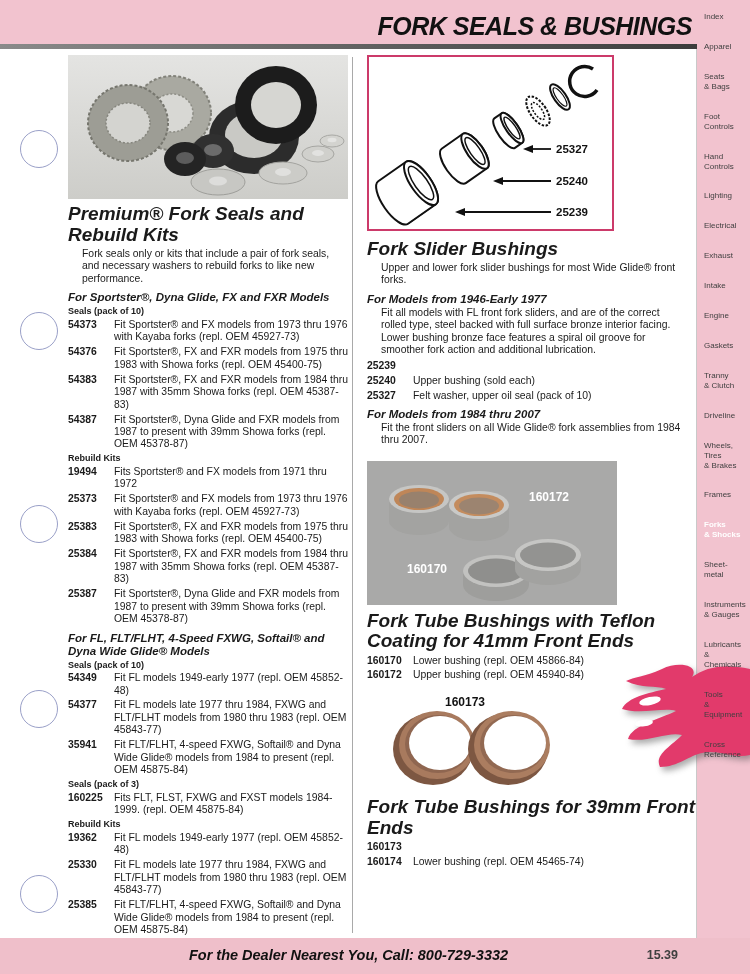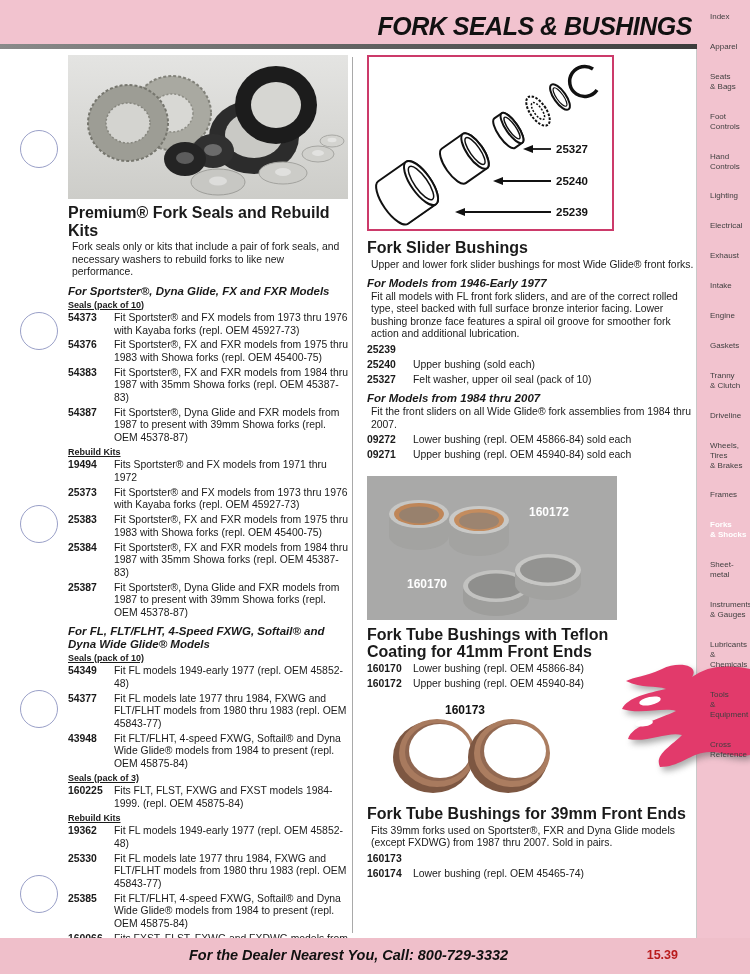--- a/index.html
+++ b/index.html
@@ -28,24 +28,24 @@
   .hole{
     position:absolute;left:20px;width:36px;height:36px;border-radius:50%;
     border:1.5px solid #9aa0c8;background:#fff;z-index:1;
   }
   
   .col-left{position:absolute;left:68px;top:55px;width:283px;z-index:1;}
   .col-right{position:absolute;left:367px;top:55px;width:331px;z-index:1;}
   .v-divider{position:absolute;left:352px;top:57px;width:1px;height:876px;background:#a9a9a9;}
 
   
-  .sec-title{font-size:16px;font-weight:bold;margin:5px 0 2px;line-height:1.1;}
-  .intro{font-size:10.4px;line-height:1.2;margin:0 4px 3px;}
+  .sec-title{font-size:19px;font-weight:bold;font-style:italic;margin:5px 0 2px;line-height:1.1;}
+  .intro{font-size:10.4px;line-height:1.2;margin:0 14px 3px;}
   .model-head{font-size:11.5px;font-weight:bold;font-style:italic;margin:6px 0 1px;line-height:1.12;}
-  .sublabel{font-size:9px;font-weight:bold;margin:2px 0 1px;text-decoration:underline;}
+  .sublabel{font-size:9px;font-weight:bold;margin:2px 0 1px;}
   .part{display:flex;margin:2.5px 0;font-size:10.4px;line-height:1.2;}
   .part .sku{flex:0 0 46px;font-weight:bold;}
   .part .desc{flex:1;}
   .photo{display:block;}
 
   
   .diagram-box{
     width:243px;height:172px;border:2px solid #cc3a6a;background:#fff;
     margin-bottom:8px;
   }
@@ -56,27 +56,27 @@
 
   
   .footer-bar{
     position:absolute;left:0;top:938px;width:750px;height:36px;background:#efbfca;z-index:2;
   }
   .footer-phone{
     position:absolute;left:0;top:947px;width:697px;text-align:center;
     font-size:14.5px;font-weight:bold;font-style:italic;color:#111;z-index:3;
   }
   .page-number{
-    position:absolute;right:72px;top:948px;font-size:12.5px;font-weight:bold;color:#b91c1c;z-index:3;text-align:center;
+    position:absolute;right:72px;top:948px;font-size:12.5px;font-weight:bold;color:#404040;z-index:3;text-align:center;
   }
   
   .sidebar{
     position:absolute;right:0;top:0;width:53px;height:766px;z-index:3;
     display:flex;flex-direction:column;justify-content:space-between;
-    padding:12px 0 6px 6px;box-sizing:border-box;
+    padding:12px 0 6px 0;box-sizing:border-box;
   }
   .tab{padding-left:7px;}
   .tab-label{
     font-size:8px;line-height:1.25;color:#3f3f3f;white-space:pre-line;display:block;
   }
   .tab-label[data-active="true"]{color:#fff;font-weight:bold;}
   .tab:not(:last-child)::after{
     content:"";display:block;width:28px;height:2px;border-radius:1px;
     background:#f8e7ec;margin-top:5px;
   }
@@ -232,21 +232,21 @@
                       <span class="sku">54349</span>
                       <span class="desc">Fit FL models 1949-early 1977 (repl. OEM 45852-48)</span>
                     </div>
                   </div><div style="display: contents;">
                     <div class="part">
                       <span class="sku">54377</span>
                       <span class="desc">Fit FL models late 1977 thru 1984, FXWG and FLT/FLHT models from 1980 thru 1983 (repl. OEM 45843-77)</span>
                     </div>
                   </div><div style="display: contents;">
                     <div class="part">
-                      <span class="sku">43948</span>
+                      <span class="sku">35941</span>
                       <span class="desc">Fit FLT/FLHT, 4-speed FXWG, Softail® and Dyna Wide Glide® models from 1984 to present (repl. OEM 45875-84)</span>
                     </div>
                   </div></div>
               </div>
             </div><div style="display: contents;">
               <div>
                 <div class="sublabel">Seals (pack of 3)</div>
                 <div>
                   
                 <div style="display: contents;">
@@ -393,33 +393,20 @@
               <div class="part">
                 <span class="sku">25327</span>
                 <span class="desc">Felt washer, upper oil seal (pack of 10)</span>
               </div>
             </div></div>
         </div>
       </div><div style="display: contents;">
         <div>
           <h3 class="model-head">For Models from 1984 thru 2007</h3>
           <p class="intro">Fit the front sliders on all Wide Glide® fork assemblies from 1984 thru 2007.</p>
-          <div>
-            
-          <div style="display: contents;">
-              <div class="part">
-                <span class="sku">09272</span>
-                <span class="desc">Lower bushing (repl. OEM 45866-84) sold each</span>
-              </div>
-            </div><div style="display: contents;">
-              <div class="part">
-                <span class="sku">09271</span>
-                <span class="desc">Upper bushing (repl. OEM 45940-84) sold each</span>
-              </div>
-            </div></div>
         </div>
       </div></div>
   </div>
 
   <svg class="photo" width="250" height="144" viewBox="0 0 250 144" style="margin-top:14px">
     <rect width="250" height="144" fill="#a7a7a5"></rect>
     <rect width="250" height="144" fill="#b0b0ae" opacity="0.35"></rect>
 
     <g>
       <path d="M22 38 a30 14 0 0 0 60 0 l0 22 a30 14 0 0 1 -60 0 z" fill="#a3a3a1"></path>
@@ -470,21 +457,20 @@
       <ellipse cx="131" cy="57" rx="40" ry="36" fill="#7d5742"></ellipse>
       <ellipse cx="135" cy="53" rx="38" ry="34" fill="#ab7d60"></ellipse>
       <ellipse cx="136" cy="52" rx="33" ry="29" fill="#926952"></ellipse>
       <ellipse cx="138" cy="51" rx="31" ry="27" fill="#fff"></ellipse>
     </g>
     <text x="68" y="14" font-size="12" font-weight="bold" fill="#111">160173</text>
   </svg>
 
   <div style="margin-top:4px;width:338px">
     <h2 class="sec-title">Fork Tube Bushings for 39mm Front Ends</h2>
-    <p class="intro">Fits 39mm forks used on Sportster®, FXR and Dyna Glide models (except FXDWG) from 1987 thru 2007. Sold in pairs.</p>
     <div>
       
     <div style="display: contents;">
         <div class="part">
           <span class="sku">160173</span>
         </div>
       </div><div style="display: contents;">
         <div class="part">
           <span class="sku">160174</span>
           <span class="desc">Lower bushing (repl. OEM 45465-74)</span>

